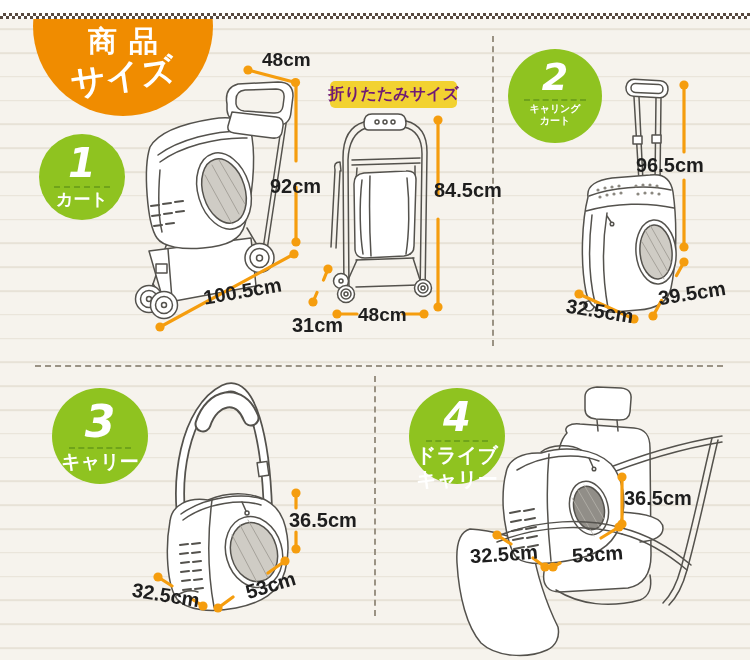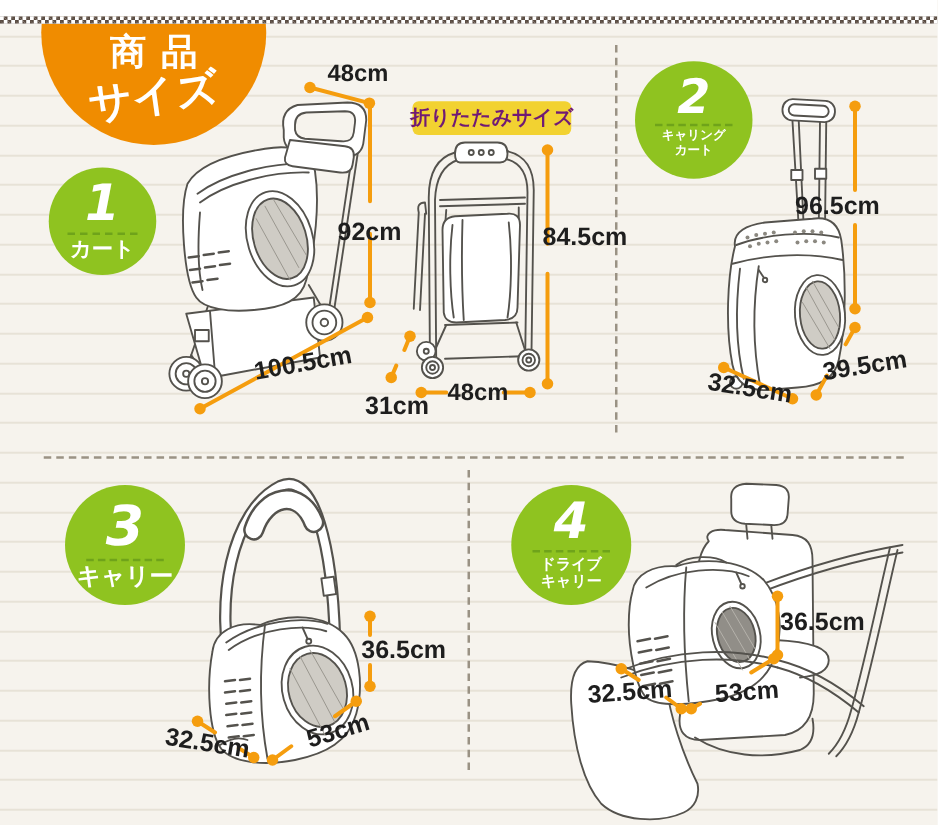--- a/index.html
+++ b/index.html
@@ -54,21 +54,21 @@
   #badge2 .num{font-size:38px; margin-top:9px;}
   #badge2 .sep{width:62px;}
   #badge2 .lbl{font-size:10px;}
   #badge3{left:52px;  top:388px; width:96px; height:96px;}
   #badge3 .num{font-size:44px; margin-top:12px;}
   #badge3 .sep{width:62px;}
   #badge3 .lbl{font-size:19px;}
   #badge4{left:409px; top:388px; width:96px; height:96px;}
   #badge4 .num{font-size:40px; margin-top:9px;}
   #badge4 .sep{width:62px;}
-  #badge4 .lbl{font-size:12px;}
+  #badge4 .lbl{font-size:20px;}
   
   #folded-badge{
     position:absolute; z-index:4; left:330px; top:81px; width:127px; height:27px;
     background:#F2D231; border-radius:5px; color:#701a75; font-weight:bold; font-size:16px;
     display:flex; align-items:center; justify-content:center; white-space:nowrap;
   }
   
   .dim-label{
     position:absolute; z-index:5; color:#1E1E1E; font-weight:bold; font-size:20px;
     white-space:nowrap; line-height:1; transform-origin:center;

